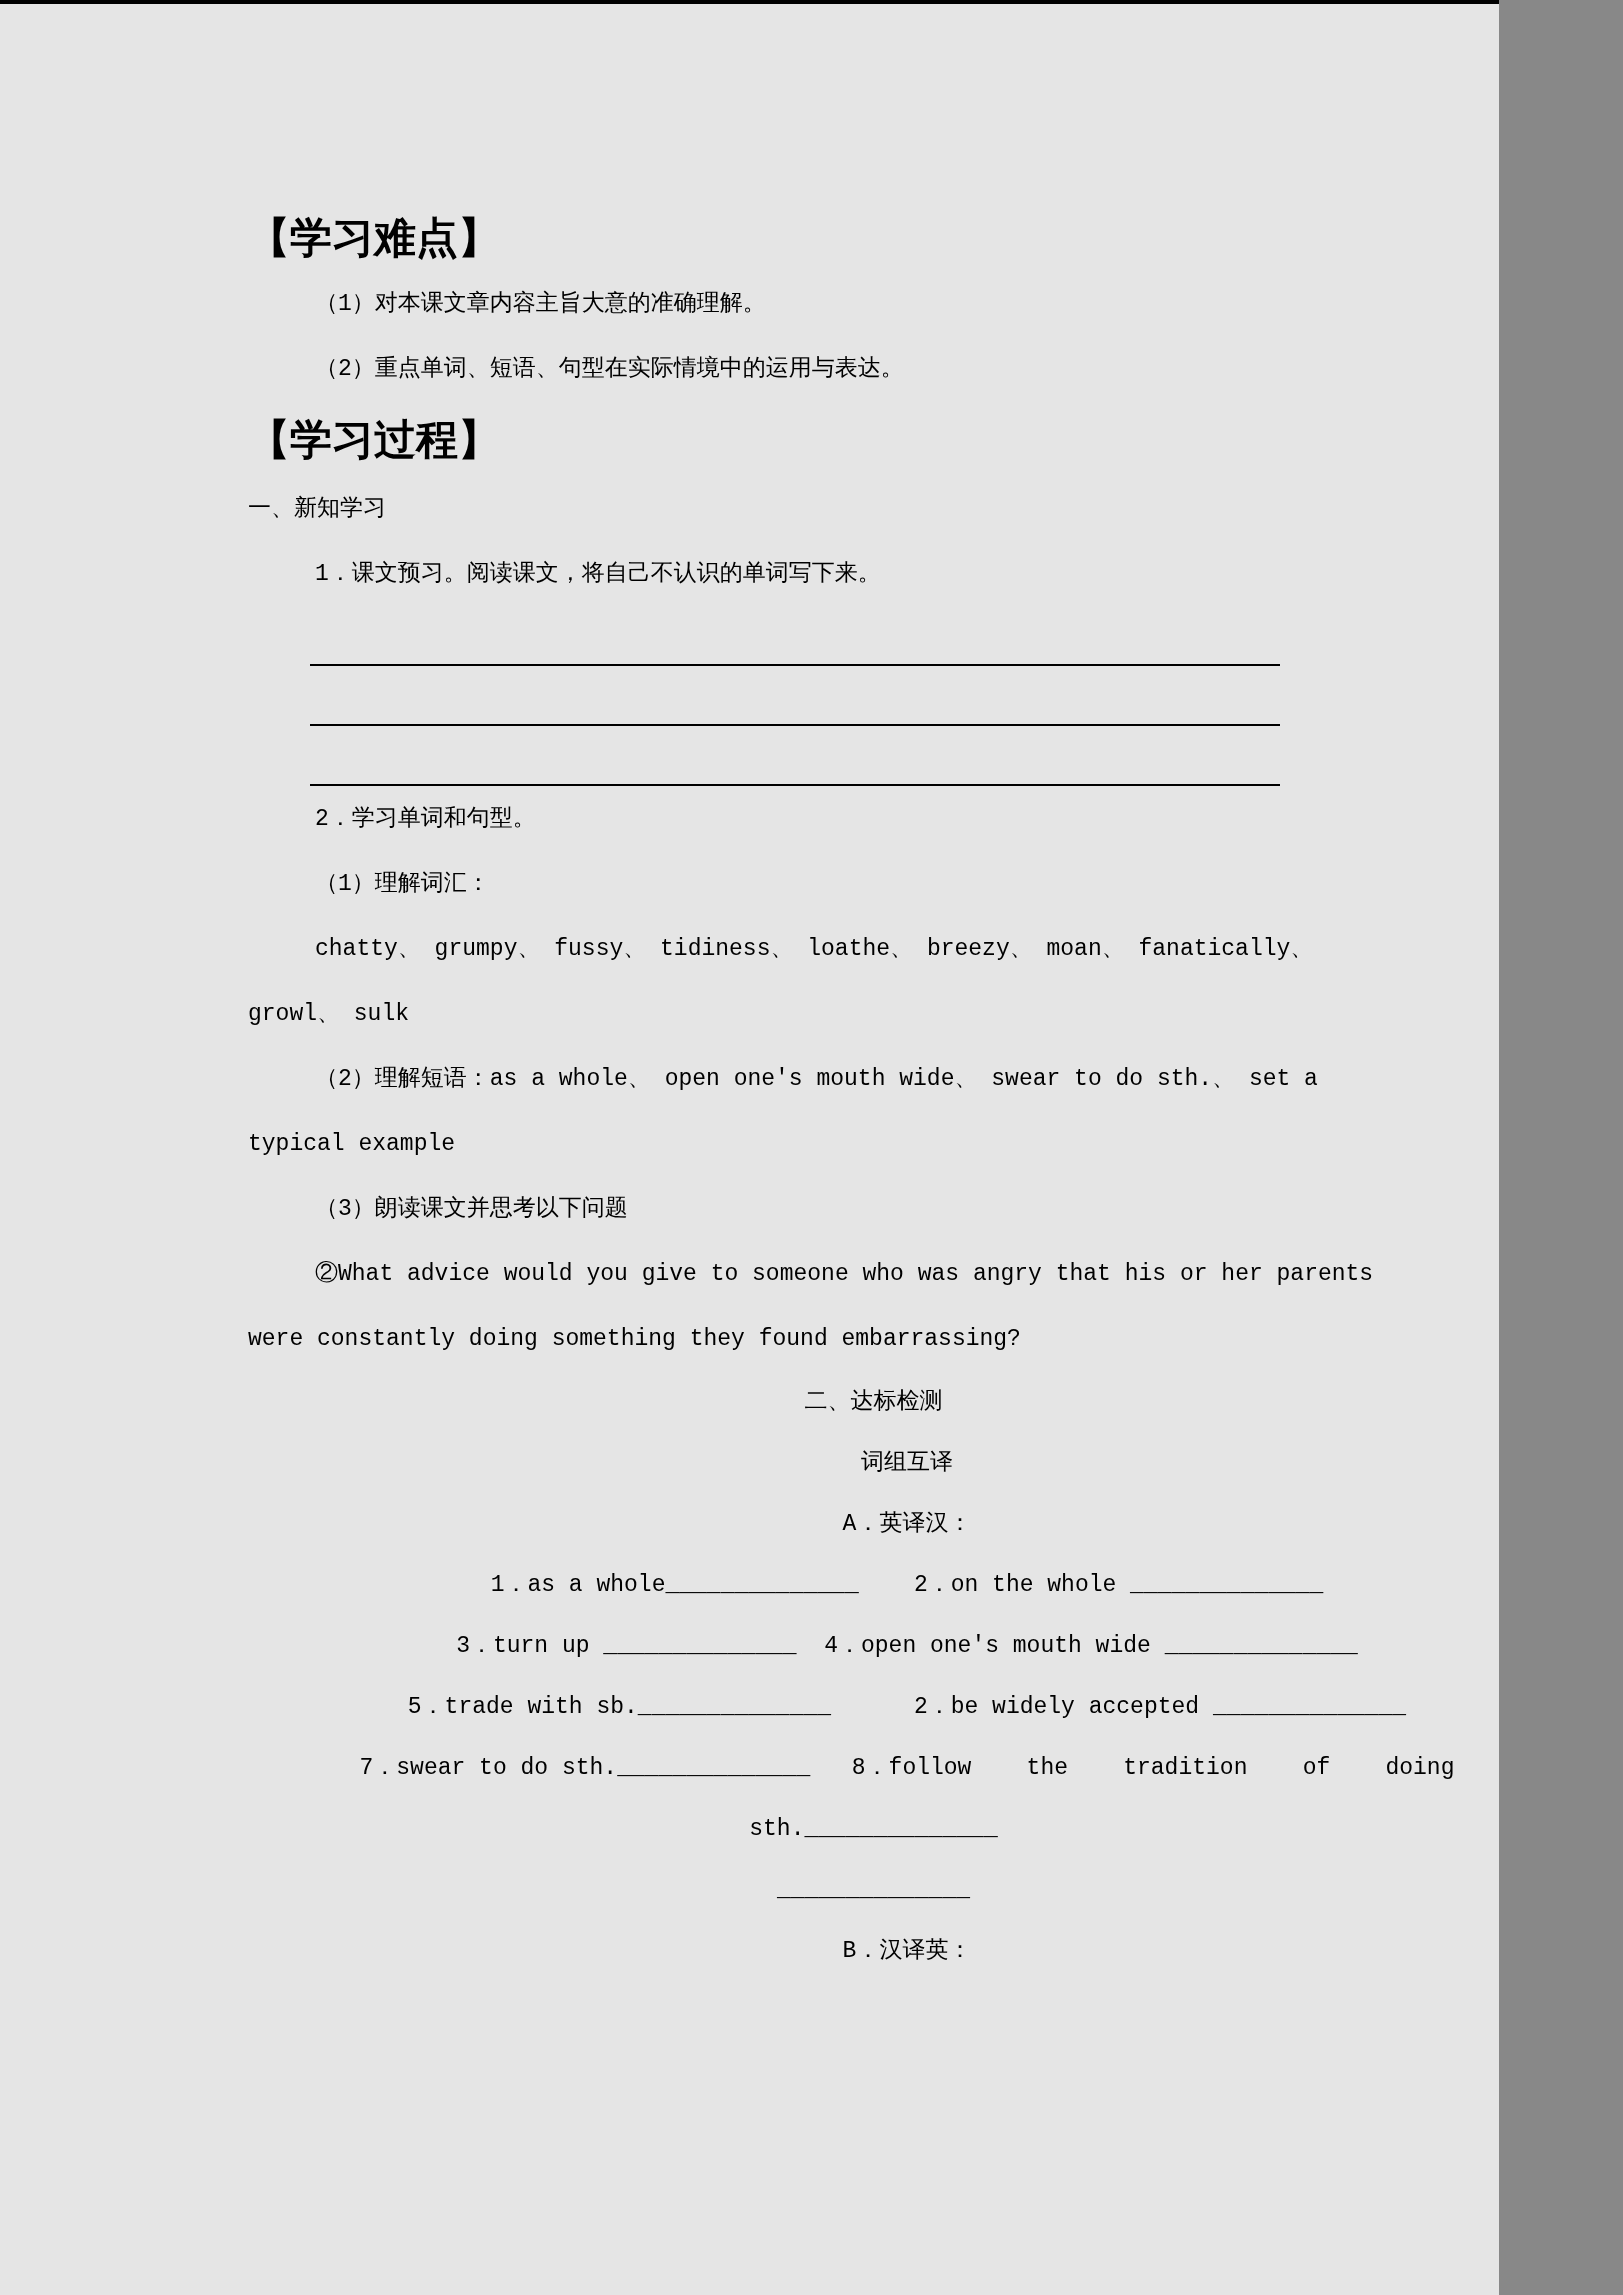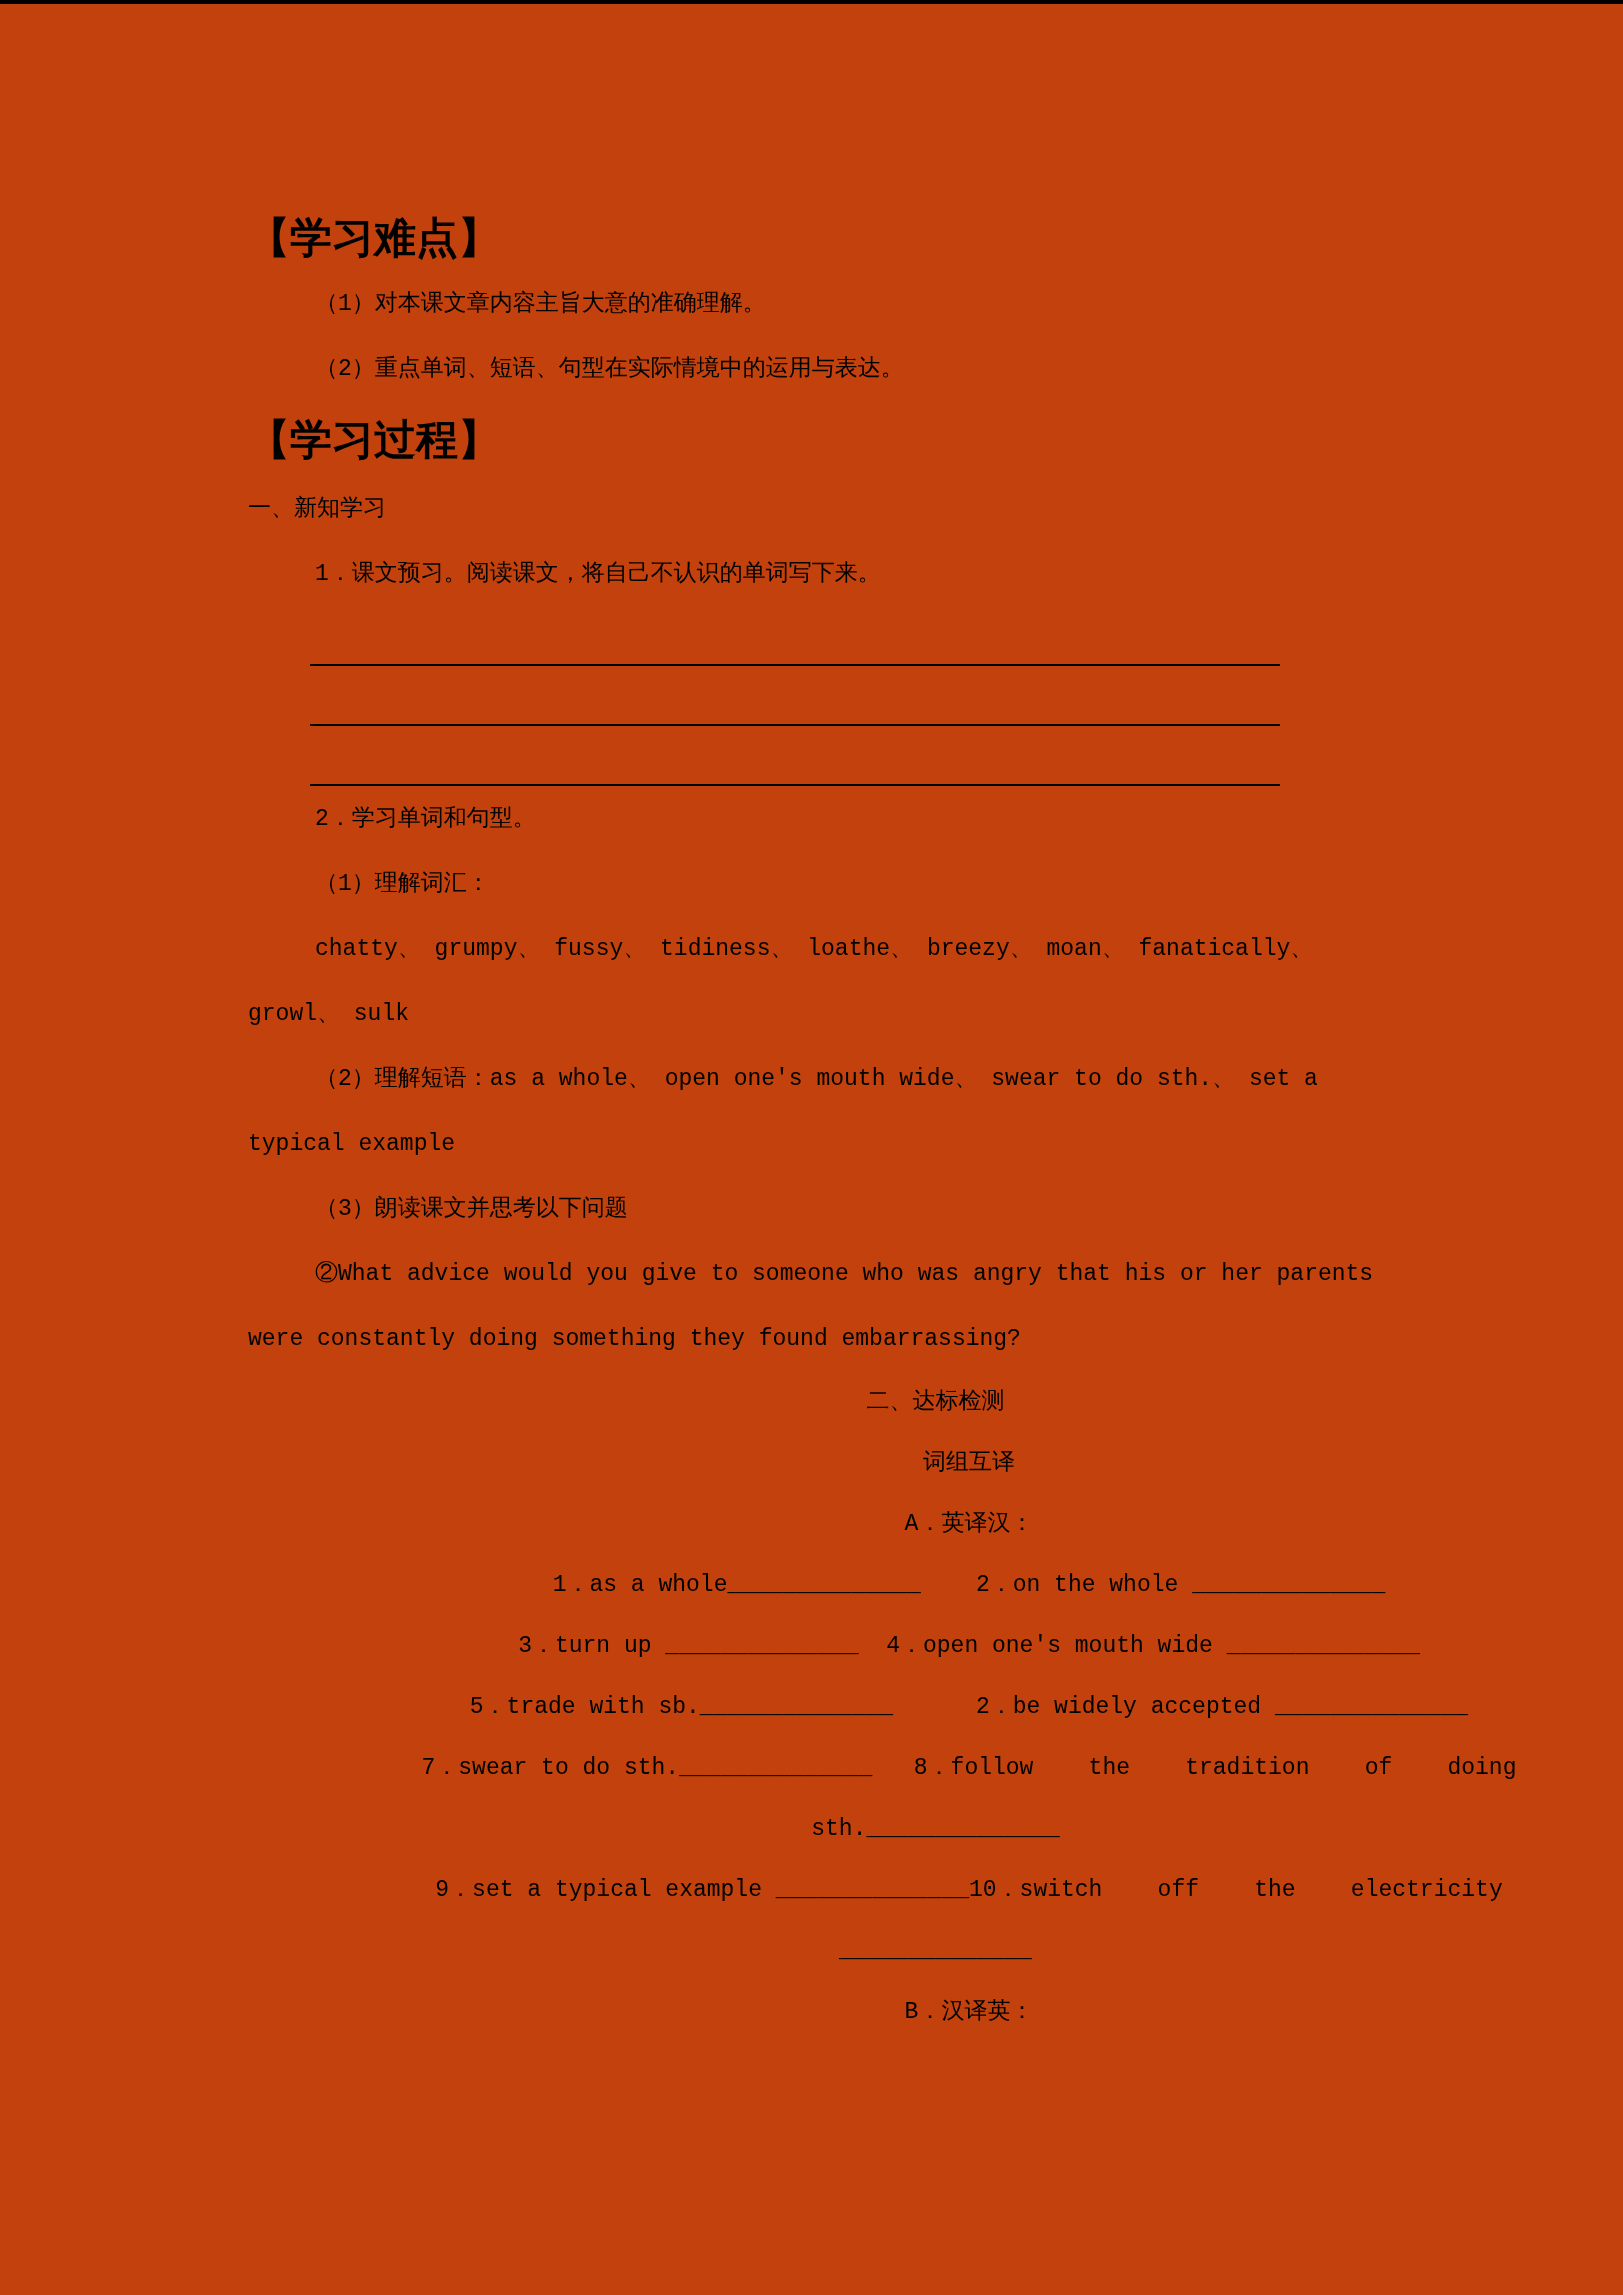--- a/index.html
+++ b/index.html
@@ -1,20 +1,20 @@
 <!DOCTYPE html>
 <html lang="zh" style="font-size:11px"><head>
 <meta charset="utf-8">
 <style>
   html, body { margin: 0; padding: 0; background: #888; }
   .page {
     position: relative;
-    width: 1623px;
+    width: 1499px;
     height: 2295px;
-    background: #c2410c;
+    background: #e5e5e5;
     color: #000000;
     overflow: hidden;
     font-family: "Liberation Serif", "DejaVu Serif", serif;
   }
   .top-bar {
     position: absolute;
     top: 0; left: 0;
     width: 100%;
     height: 4.1px;
     background: #000000;
@@ -109,21 +109,20 @@
     <div class="line itemline ind">1．as a whole______________    2．on the whole ______________</div>
 
     <div class="line itemline ind">3．turn up ______________  4．open one's mouth wide ______________</div>
 
     <div class="line itemline ind">5．trade with sb.______________      2．be widely accepted ______________</div>
 
     <div class="line itemline ind">7．swear to do sth.______________   8．follow    the    tradition    of    doing</div>
 
     <div class="line itemline">sth.______________</div>
 
-    <div class="line itemline ind">9．set a typical example ______________10．switch    off    the    electricity</div>
 
     <div class="line itemline">______________</div>
 
     <div class="line itemline ind">B．汉译英：</div>
 
   </div>
 </div>
 
 
 </body></html>

